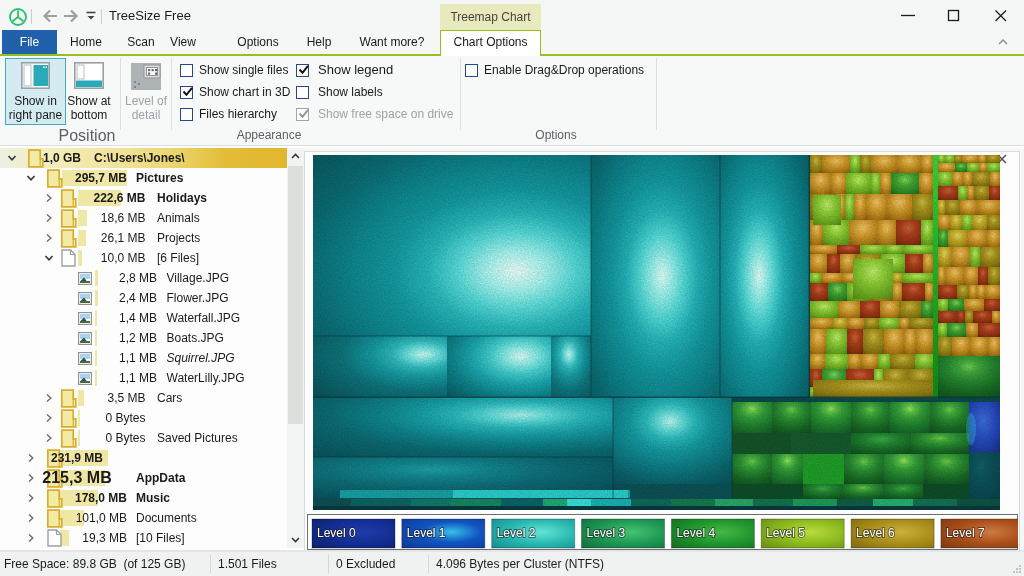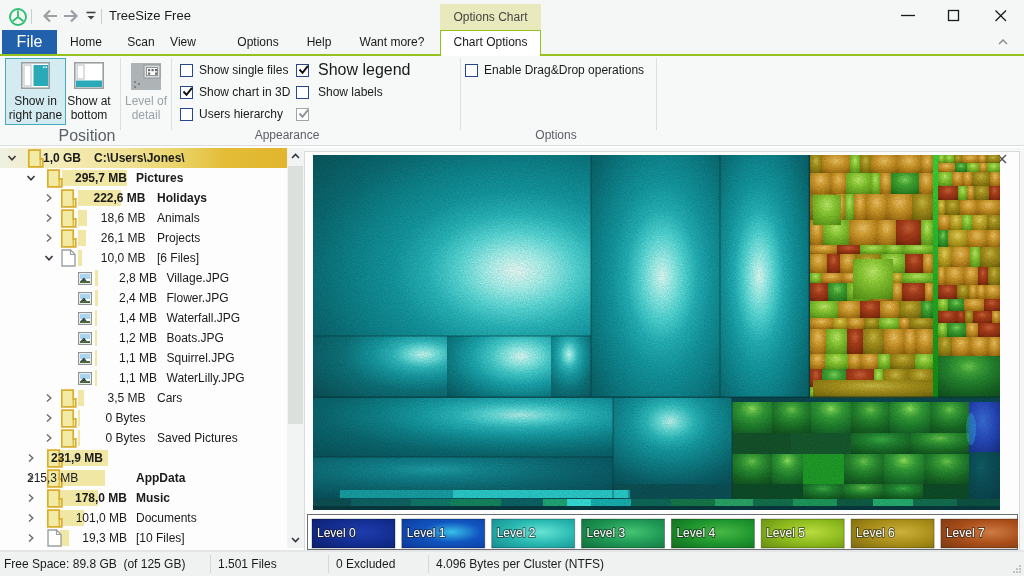--- a/index.html
+++ b/index.html
@@ -41,23 +41,23 @@
 <div style="position:absolute;left:946px;top:8px;width:16px;height:16px;">
       <svg width="16" height="16">
         <rect x="2.5" y="2.5" width="10" height="10" fill="none" stroke="#1a1a1a" stroke-width="1.3"></rect>
       </svg>
     </div>
 <div style="position:absolute;left:992px;top:7px;width:18px;height:18px;">
       <svg width="18" height="18">
         <path d="M3.5 3.5 L14 14 M14 3.5 L3.5 14" stroke="#1a1a1a" stroke-width="1.3"></path>
       </svg>
     </div>
-<div style="position:absolute;left:440px;top:4px;width:101px;height:26px;background:#e8e9bc;font-size:12px;line-height:26px;text-align:center;color:#444">Options Chart</div>
+<div style="position:absolute;left:440px;top:4px;width:101px;height:26px;background:#e8e9bc;font-size:12px;line-height:26px;text-align:center;color:#444">Treemap Chart</div>
 <div style="position:absolute;left:0px;top:54px;width:1024px;height:2px;background:#95c11f"></div>
-<div style="position:absolute;left:2px;top:30px;width:55px;height:24px;background:#2161ac;color:#fff;font-size:16px;line-height:24px;text-align:center">File</div>
+<div style="position:absolute;left:2px;top:30px;width:55px;height:24px;background:#2161ac;color:#fff;font-size:12px;line-height:24px;text-align:center">File</div>
 <div style="position:absolute;left:41px;top:30px;width:90px;height:24px;font-size:12px;line-height:24px;text-align:center;color:#1a1a1a">Home</div>
 <div style="position:absolute;left:96px;top:30px;width:90px;height:24px;font-size:12px;line-height:24px;text-align:center;color:#1a1a1a">Scan</div>
 <div style="position:absolute;left:138px;top:30px;width:90px;height:24px;font-size:12px;line-height:24px;text-align:center;color:#1a1a1a">View</div>
 <div style="position:absolute;left:213px;top:30px;width:90px;height:24px;font-size:12px;line-height:24px;text-align:center;color:#1a1a1a">Options</div>
 <div style="position:absolute;left:274px;top:30px;width:90px;height:24px;font-size:12px;line-height:24px;text-align:center;color:#1a1a1a">Help</div>
 <div style="position:absolute;left:347px;top:30px;width:90px;height:24px;font-size:12px;line-height:24px;text-align:center;color:#1a1a1a">Want more?</div>
 <div style="position:absolute;left:440px;top:30px;width:101px;height:26px;background:#fff;border:1.5px solid #95c11f;border-bottom:none;font-size:12px;line-height:23px;text-align:center;color:#1a1a1a;z-index:3">Chart Options</div>
 <div style="position:absolute;left:996px;top:36px;width:14px;height:12px;">
       <svg width="14" height="12">
         <path d="M3 8 L7 4 L11 8" stroke="#888" stroke-width="1.4" fill="none"></path>
@@ -106,42 +106,43 @@
 <div class="cb" style="left:180px;top:64px"></div>
 <div style="position:absolute;left:199px;top:60px;width:120px;height:20px;font-size:12px;line-height:20px;color:#1a1a1a;white-space:nowrap">Show single files</div>
 <div class="cb" style="left:180px;top:86px"></div>
 <div style="position:absolute;left:181px;top:85px;width:14px;height:14px;">
       <svg width="14" height="14">
         <path d="M2.5 6.5 L5.5 9.8 L11 2.8" stroke="#111" stroke-width="2" fill="none"></path>
       </svg>
     </div>
 <div style="position:absolute;left:199px;top:82px;width:120px;height:20px;font-size:12px;line-height:20px;color:#1a1a1a;white-space:nowrap">Show chart in 3D</div>
 <div class="cb" style="left:180px;top:108px"></div>
-<div style="position:absolute;left:199px;top:104px;width:120px;height:20px;font-size:12px;line-height:20px;color:#1a1a1a;white-space:nowrap">Users hierarchy</div>
+<div style="position:absolute;left:199px;top:104px;width:120px;height:20px;font-size:12px;line-height:20px;color:#1a1a1a;white-space:nowrap">Files hierarchy</div>
 <div class="cb" style="left:296px;top:64px"></div>
 <div style="position:absolute;left:297px;top:63px;width:14px;height:14px;">
       <svg width="14" height="14">
         <path d="M2.5 6.5 L5.5 9.8 L11 2.8" stroke="#111" stroke-width="2" fill="none"></path>
       </svg>
     </div>
-<div style="position:absolute;left:318px;top:60px;width:150px;height:20px;font-size:16px;line-height:20px;color:#1a1a1a;white-space:nowrap">Show legend</div>
+<div style="position:absolute;left:318px;top:60px;width:150px;height:20px;font-size:13px;line-height:20px;color:#1a1a1a;white-space:nowrap">Show legend</div>
 <div class="cb" style="left:296px;top:86px"></div>
 <div style="position:absolute;left:318px;top:82px;width:150px;height:20px;font-size:12px;line-height:20px;color:#1a1a1a;white-space:nowrap">Show labels</div>
 <div class="cb cbg" style="left:296px;top:108px"></div>
 <div style="position:absolute;left:297px;top:107px;width:14px;height:14px;">
       <svg width="14" height="14">
         <path d="M2.5 6.5 L5.5 9.8 L11 2.8" stroke="#8a9499" stroke-width="2" fill="none"></path>
       </svg>
     </div>
+<div style="position:absolute;left:318px;top:104px;width:150px;height:20px;font-size:12px;line-height:20px;color:#9aa3a8;white-space:nowrap">Show free space on drive</div>
 <div style="position:absolute;left:460px;top:58px;width:1px;height:72px;background:#dcdee0"></div>
 <div class="cb" style="left:465px;top:64px"></div>
 <div style="position:absolute;left:484px;top:60px;width:170px;height:20px;font-size:12px;line-height:20px;color:#1a1a1a;white-space:nowrap">Enable Drag&amp;Drop operations</div>
 <div style="position:absolute;left:656px;top:58px;width:1px;height:72px;background:#dcdee0"></div>
 <div style="position:absolute;left:27px;top:128px;width:120px;height:15px;font-size:16px;line-height:15px;text-align:center;color:#5b6166">Position</div>
-<div style="position:absolute;left:227px;top:128px;width:120px;height:15px;font-size:12px;line-height:15px;text-align:center;color:#5b6166">Appearance</div>
+<div style="position:absolute;left:209px;top:128px;width:120px;height:15px;font-size:12px;line-height:15px;text-align:center;color:#5b6166">Appearance</div>
 <div style="position:absolute;left:496px;top:128px;width:120px;height:15px;font-size:12px;line-height:15px;text-align:center;color:#5b6166">Options</div>
 <div style="position:absolute;left:0px;top:148px;width:304px;height:402px;background:#fdfdfd"></div>
 <div style="position:absolute;left:0px;top:148px;width:287px;height:20px;background:linear-gradient(90deg,#eef0e2 0%,#f4edbc 18%,#f0e193 45%,#ead468 62%,#e4bd38 78%,#e2b52c 100%)"></div>
 <div style="position:absolute;left:7px;top:154px;width:10px;height:8px;">
       <svg width="10" height="8">
         <path d="M1.5 2 L5 5.8 L8.5 2" stroke="#3a3440" stroke-width="1.6" fill="none"></path>
       </svg>
     </div>
 <div style="position:absolute;left:27px;top:149px;width:17px;height:19px;">
       <svg width="17" height="19" viewBox="0 0 17 19">
@@ -268,21 +269,21 @@
 <div style="position:absolute;left:95px;top:350px;width:2px;height:16px;background:#f0e7a4"></div>
 <div style="position:absolute;left:77.5px;top:352px;width:14px;height:13px;">
       <svg width="14" height="13" viewBox="0 0 14 13">
 <rect x="0.6" y="0.6" width="12.8" height="11.8" fill="#fff" stroke="#8f9597" stroke-width="1.2"></rect>
 <rect x="2" y="2" width="10" height="5" fill="#a8d4f0"></rect>
 <path d="M2 9.5 L6 5.5 L9 9.5 Z" fill="#3a4a55"></path>
 <rect x="2" y="9" width="10" height="2" fill="#4a6a3a"></rect>
 </svg>
     </div>
 <div style="position:absolute;left:57px;top:348px;width:100px;height:20px;font-size:12px;line-height:20px;text-align:right;color:#1a1a1a;white-space:nowrap;">1,1 MB</div>
-<div style="position:absolute;left:166.5px;top:348px;width:170px;height:20px;font-size:12px;line-height:20px;color:#1a1a1a;white-space:nowrap;">Squirrel.JPG</div>
+<div style="position:absolute;left:166.5px;top:348px;width:170px;height:20px;font-size:12px;line-height:20px;color:#1a1a1a;white-space:nowrap;font-style:italic;">Squirrel.JPG</div>
 <div style="position:absolute;left:95px;top:370px;width:2px;height:16px;background:#f0e7a4"></div>
 <div style="position:absolute;left:77.5px;top:372px;width:14px;height:13px;">
       <svg width="14" height="13" viewBox="0 0 14 13">
 <rect x="0.6" y="0.6" width="12.8" height="11.8" fill="#fff" stroke="#8f9597" stroke-width="1.2"></rect>
 <rect x="2" y="2" width="10" height="5" fill="#a8d4f0"></rect>
 <path d="M2 9.5 L6 5.5 L9 9.5 Z" fill="#3a4a55"></path>
 <rect x="2" y="9" width="10" height="2" fill="#4a6a3a"></rect>
 </svg>
     </div>
 <div style="position:absolute;left:57px;top:368px;width:100px;height:20px;font-size:12px;line-height:20px;text-align:right;color:#1a1a1a;white-space:nowrap;">1,1 MB</div>
@@ -346,21 +347,21 @@
       <svg width="8" height="10">
         <path d="M2 1.5 L5.8 5 L2 8.5" stroke="#6a6a6a" stroke-width="1.4" fill="none"></path>
       </svg>
     </div>
 <div style="position:absolute;left:46px;top:469px;width:17px;height:19px;">
       <svg width="17" height="19" viewBox="0 0 17 19">
 <path d="M1.8 1.2 L13.2 1.2 L13.2 9.8 L15.8 9.8 L15.8 17.8 L1.8 17.8 Z" fill="#f2eba6" stroke="#d9ad2e" stroke-width="1.7" stroke-linejoin="miter"></path>
 <path d="M13.2 9.8 L13.2 17.8" stroke="#d9ad2e" stroke-width="1.2"></path>
 </svg>
     </div>
-<div style="position:absolute;left:27px;top:468px;width:100px;height:20px;font-size:12px;line-height:20px;text-align:left;color:#1a1a1a;white-space:nowrap;font-weight:normal">215,3 MB</div>
+<div style="position:absolute;left:27px;top:468px;width:100px;height:20px;font-size:16px;line-height:20px;text-align:center;color:#1a1a1a;white-space:nowrap;font-weight:bold">215,3 MB</div>
 <div style="position:absolute;left:136px;top:468px;width:170px;height:20px;font-size:12px;line-height:20px;color:#1a1a1a;white-space:nowrap;font-weight:bold">AppData</div>
 <div style="position:absolute;left:60px;top:490px;width:38px;height:16px;background:#f0e7a4"></div>
 <div style="position:absolute;left:27px;top:493px;width:8px;height:10px;">
       <svg width="8" height="10">
         <path d="M2 1.5 L5.8 5 L2 8.5" stroke="#6a6a6a" stroke-width="1.4" fill="none"></path>
       </svg>
     </div>
 <div style="position:absolute;left:46px;top:489px;width:17px;height:19px;">
       <svg width="17" height="19" viewBox="0 0 17 19">
 <path d="M1.8 1.2 L13.2 1.2 L13.2 9.8 L15.8 9.8 L15.8 17.8 L1.8 17.8 Z" fill="#f2eba6" stroke="#d9ad2e" stroke-width="1.7" stroke-linejoin="miter"></path>

